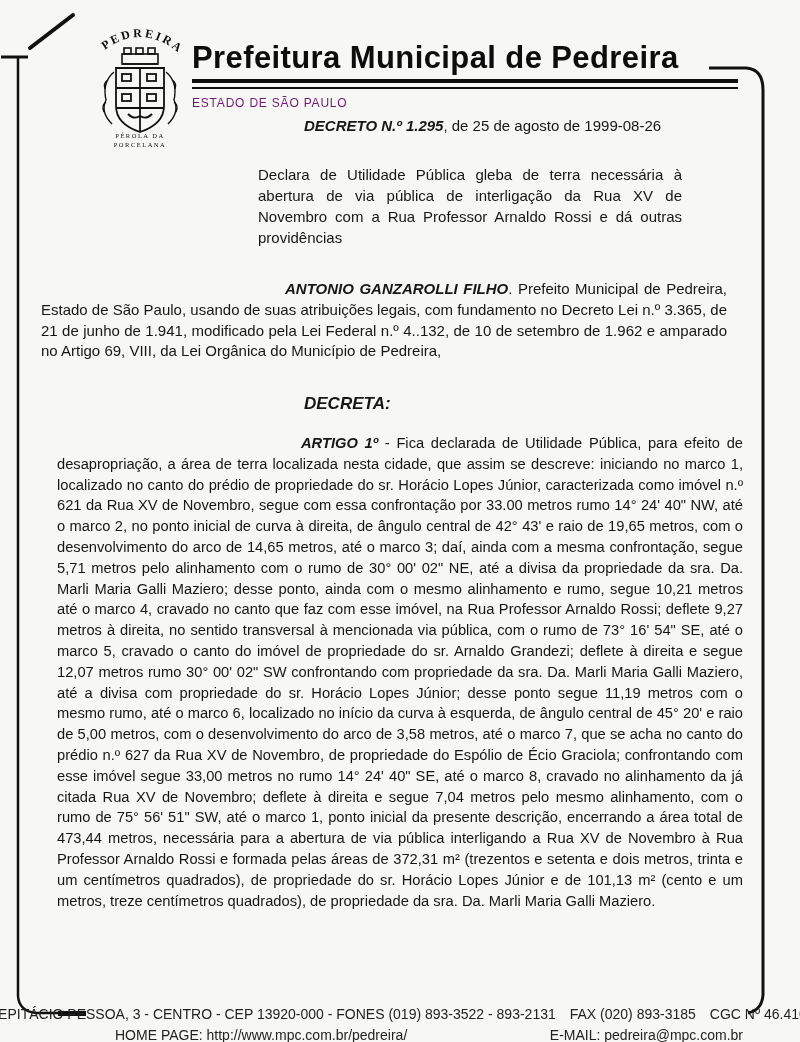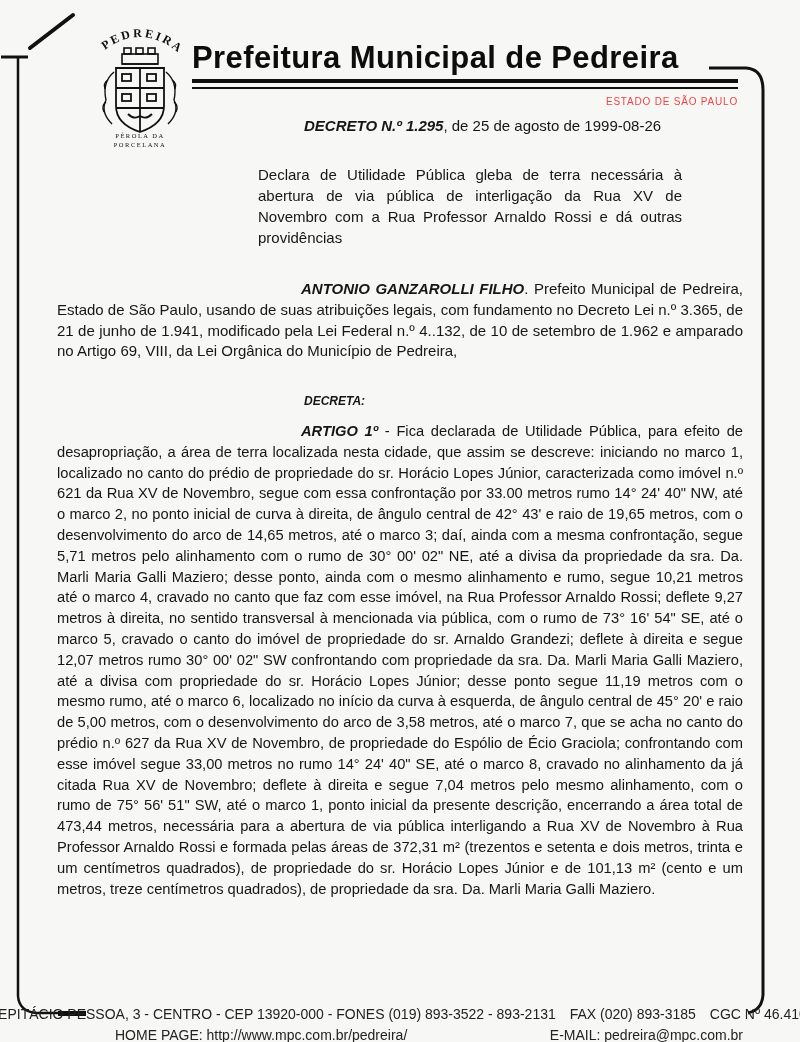--- a/index.html
+++ b/index.html
@@ -16,40 +16,40 @@
   .logo{position:absolute;left:84px;top:16px;width:112px;height:134px;}
   
   .titleblock{position:absolute;left:192px;top:40px;width:546px;}
   .title{
     font-size:31px;font-weight:bold;letter-spacing:.4px;
     white-space:nowrap;color:#0d0d0d;
   }
   .rule1{height:4px;background:#101010;margin-top:3px;}
   .rule2{height:2px;background:#101010;margin-top:4px;}
   .subtitle{
-    text-align:right;font-size:10px;letter-spacing:.8px;margin-top:7px;color:#ef4444;
+    text-align:left;font-size:12px;letter-spacing:.8px;margin-top:7px;color:#701a75;
   }
   .decree-line{
     position:absolute;left:258px;top:117px;font-size:15px;white-space:nowrap;
   }
   .bi{font-weight:bold;font-style:italic;margin-left:46px;}
   
   .summary{
     position:absolute;left:258px;top:164px;width:424px;
     font-size:15px;line-height:21px;text-align:justify;
   }
   .preamble{
-    position:absolute;left:57px;top:279px;width:686px;
+    position:absolute;left:41px;top:279px;width:686px;
     font-size:15px;line-height:20.8px;text-align:justify;text-indent:198px;
   }
   .decreta{
-    position:absolute;left:258px;top:394px;font-size:12px;
+    position:absolute;left:258px;top:394px;font-size:17px;
   }
   .article{
-    position:absolute;left:57px;top:421px;width:686px;
+    position:absolute;left:57px;top:433px;width:686px;
     font-size:14.7px;line-height:20.8px;text-align:justify;text-indent:198px;
   }
   
   .footer{
     position:absolute;left:55px;top:1006px;width:692px;font-size:14px;color:#222;
   }
   .footer-line1{display:flex;justify-content:center;gap:14px;white-space:nowrap;padding-left:34px;}
   .footer-line2{display:flex;justify-content:space-between;margin-top:5px;padding-left:60px;padding-right:4px;}
   p{margin:0;}
 </style>

